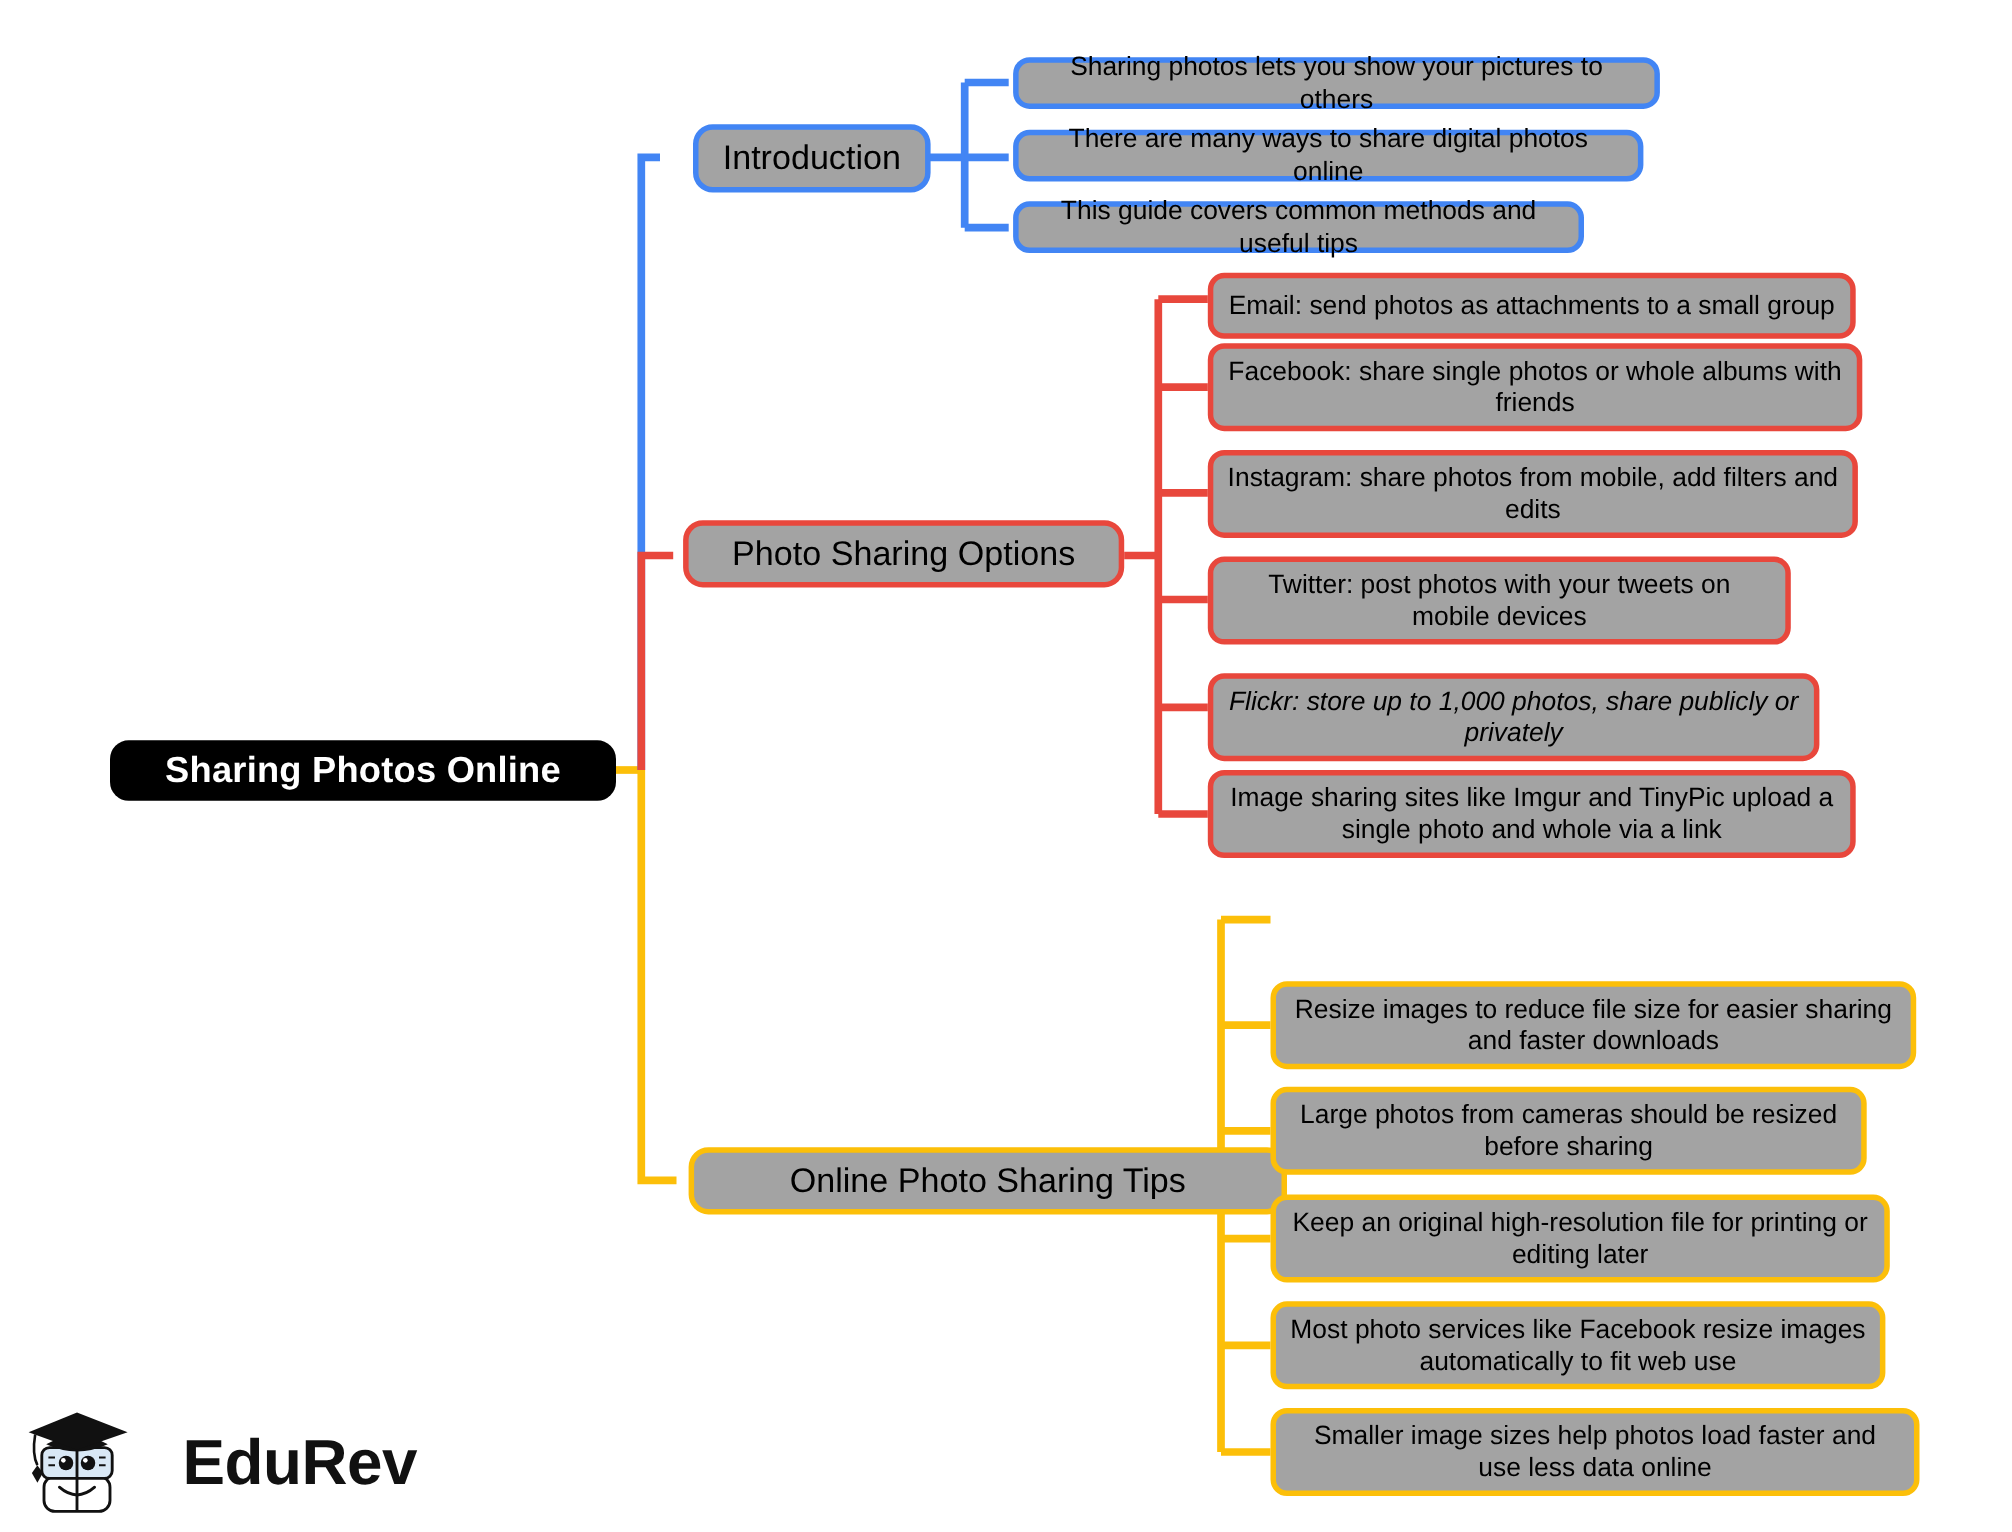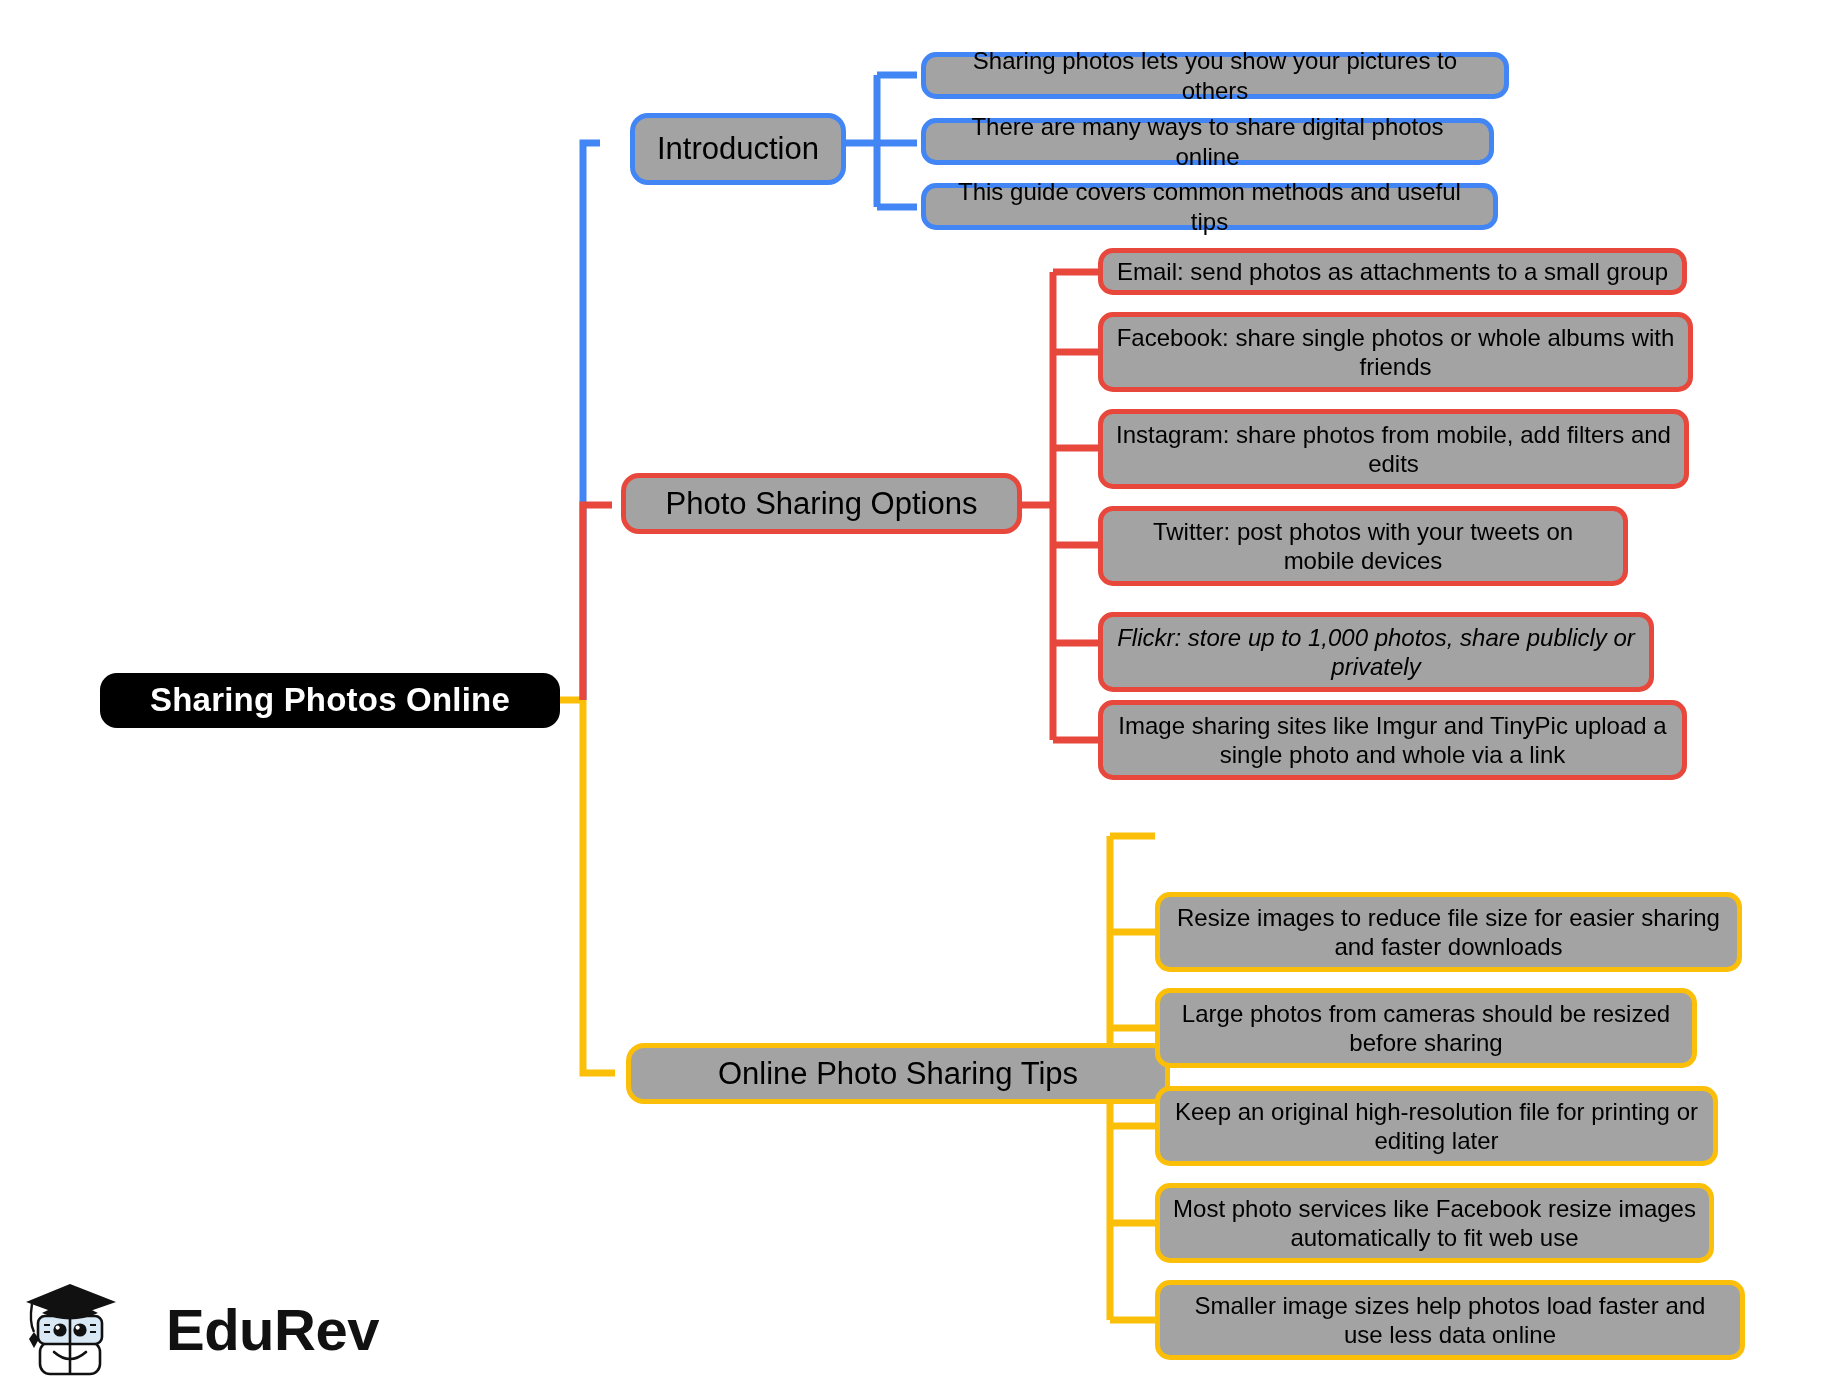--- a/index.html
+++ b/index.html
@@ -135,39 +135,39 @@
     <path d="M1110 1028 H1155" stroke="#fcbf09" stroke-width="7"></path>
     <path d="M1110 1126 H1155" stroke="#fcbf09" stroke-width="7"></path>
     <path d="M1110 1223 H1155" stroke="#fcbf09" stroke-width="7"></path>
     <path d="M1110 1320 H1155" stroke="#fcbf09" stroke-width="7"></path>
   </svg>
 
   <div class="node root-node" style="left:100px; top:673px; width:460px; height:55px;">
     <span>Sharing Photos Online</span>
   </div>
 
-  <div class="node branch-node b-blue" style="left:630px; top:113px; width:216px; height:72px;">
+  <div class="node branch-node b-blue" style="left:630px; top:113px; width:216px; height:62px;">
     <span>Introduction</span>
   </div>
 
   <div class="node leaf-node b-blue" style="left:921px; top:52px; width:588px; height:47px;">
     <span>Sharing photos lets you show your pictures to others</span>
   </div>
   <div class="node leaf-node b-blue" style="left:921px; top:118px; width:573px; height:47px;">
     <span>There are many ways to share digital photos online</span>
   </div>
-  <div class="node leaf-node b-blue" style="left:921px; top:183px; width:577px; height:47px;">
+  <div class="node leaf-node b-blue" style="left:921px; top:183px; width:519px; height:47px;">
     <span>This guide covers common methods and useful tips</span>
   </div>
 
   <div class="node branch-node b-red" style="left:621px; top:473px; width:401px; height:61px;">
     <span>Photo Sharing Options</span>
   </div>
 
-  <div class="node leaf-node b-red" style="left:1098px; top:248px; width:589px; height:47px;">
+  <div class="node leaf-node b-red" style="left:1098px; top:248px; width:589px; height:60px;">
     <span>Email: send photos as attachments to a small group</span>
   </div>
   <div class="node leaf-node b-red" style="left:1098px; top:312px; width:595px; height:80px;">
     <span>Facebook: share single photos or whole albums with friends</span>
   </div>
   <div class="node leaf-node b-red" style="left:1098px; top:409px; width:591px; height:80px;">
     <span>Instagram: share photos from mobile, add filters and edits</span>
   </div>
   <div class="node leaf-node b-red" style="left:1098px; top:506px; width:530px; height:80px;">
     <span>Twitter: post photos with your tweets on mobile devices</span>

